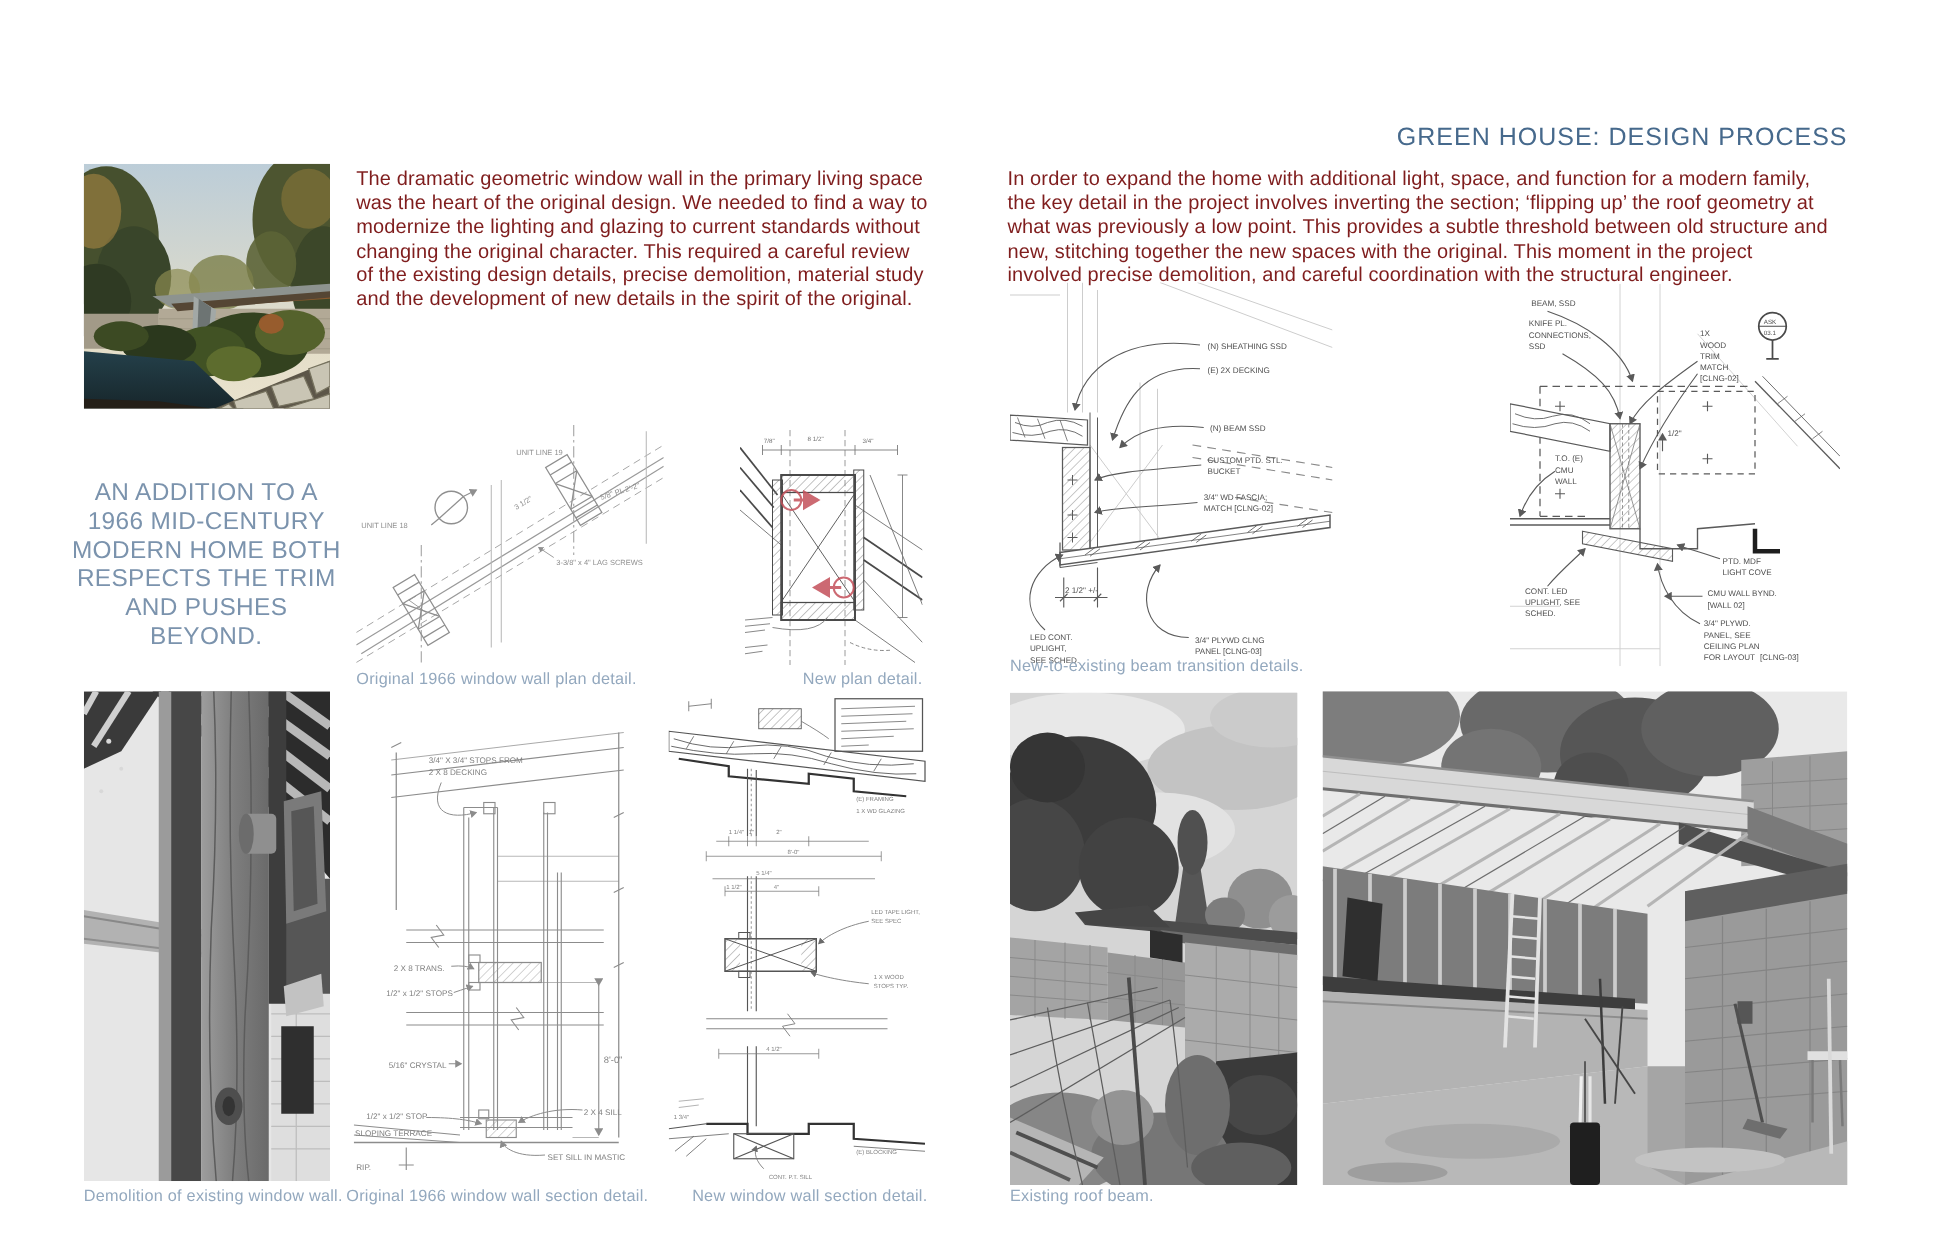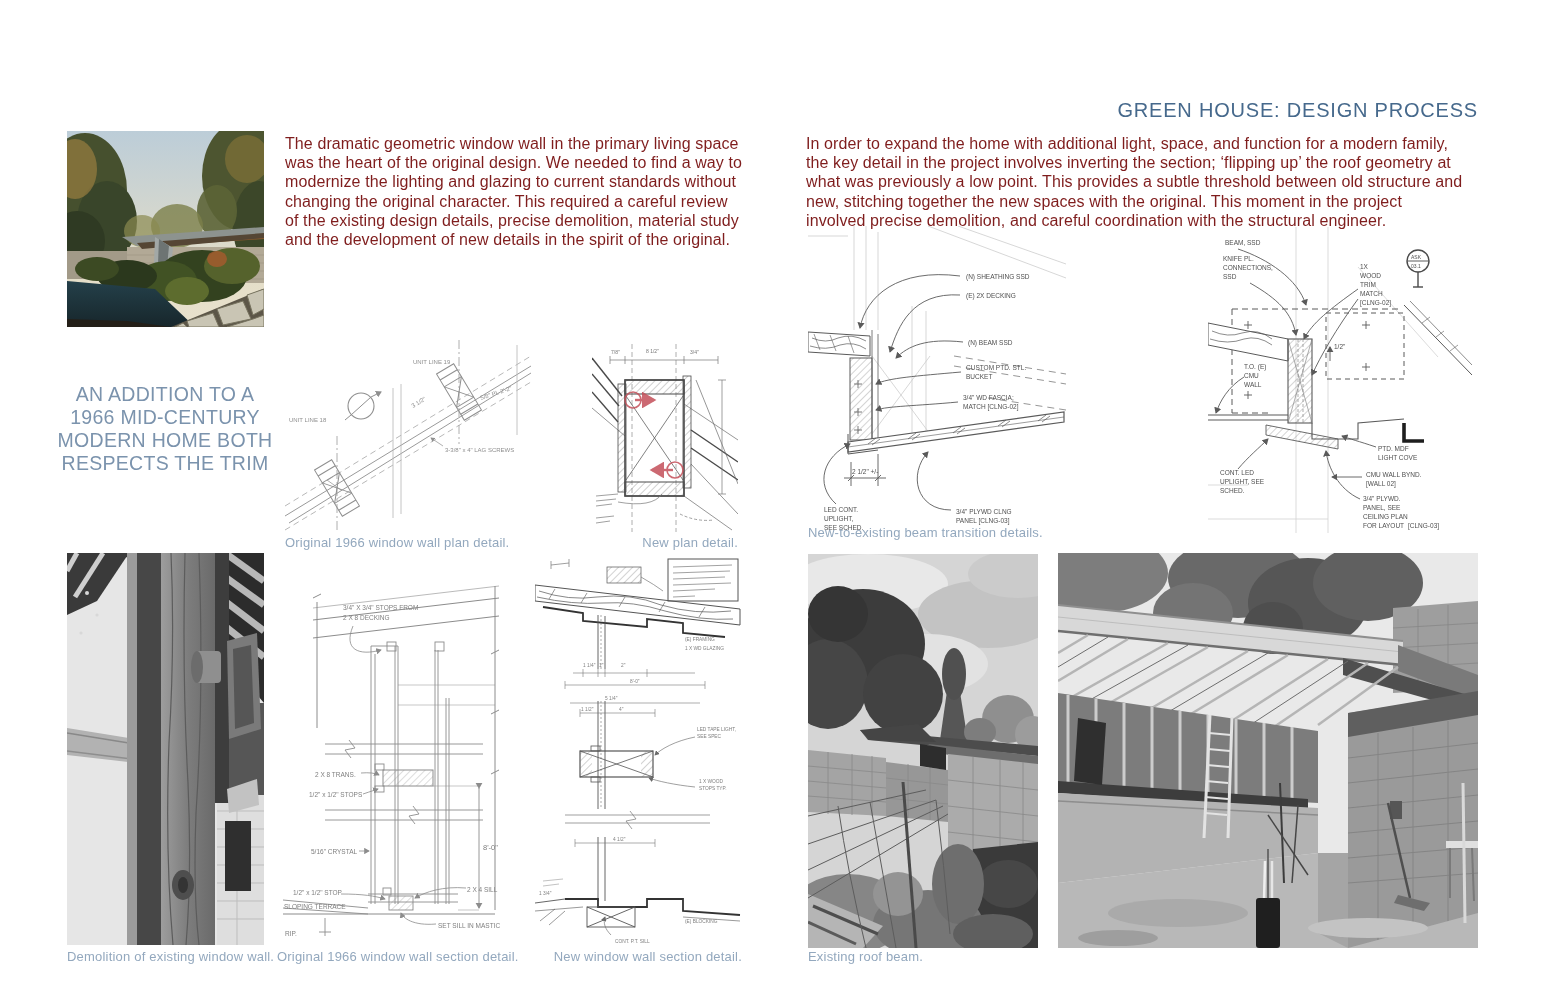--- a/index.html
+++ b/index.html
@@ -100,20 +100,21 @@
   </div>
 
   <div class="abs para para-left">The dramatic geometric window wall in the primary living space was the heart of the original design.  We needed to find a way to modernize the lighting and glazing to current standards without changing the original character. This required a careful review of the existing design details, precise demolition, material study and the development of new details in the spirit of the original.</div>
   <div class="abs para para-right">In order to expand the home with additional light, space, and function for a modern family, the key detail in the project involves inverting the section; ‘flipping up’ the roof geometry at what was previously a low point. This provides a subtle threshold between old structure and new, stitching together the new spaces with the original. This moment in the project involved precise demolition, and careful coordination with the structural engineer.</div>
 
   <div class="abs tagline">
     <div>AN ADDITION TO A</div>
     <div>1966 MID-CENTURY</div>
     <div>MODERN HOME BOTH</div>
     <div>RESPECTS THE TRIM</div>
+    <div>AND PUSHES BEYOND.</div>
   </div>
 
   <div class="abs" style="left:285px;top:340px;">
     <svg width="246" height="192" viewBox="0 0 246 192">
       <defs>
         <marker id="arA" markerWidth="7" markerHeight="7" refX="5" refY="3.5" orient="auto">
           <path d="M0,0 L6,3.5 L0,7 z" fill="#8f8f8f"></path>
         </marker>
       </defs>
       <g stroke="#9a9a9a" fill="none" stroke-width="1">

